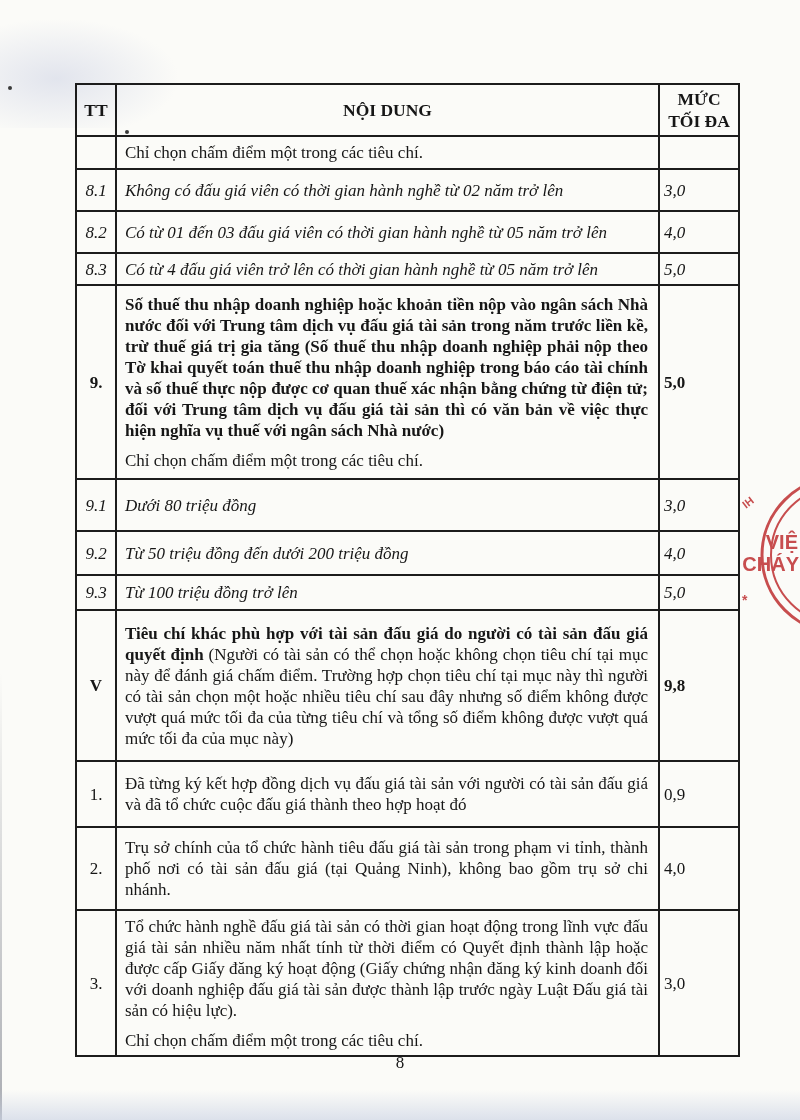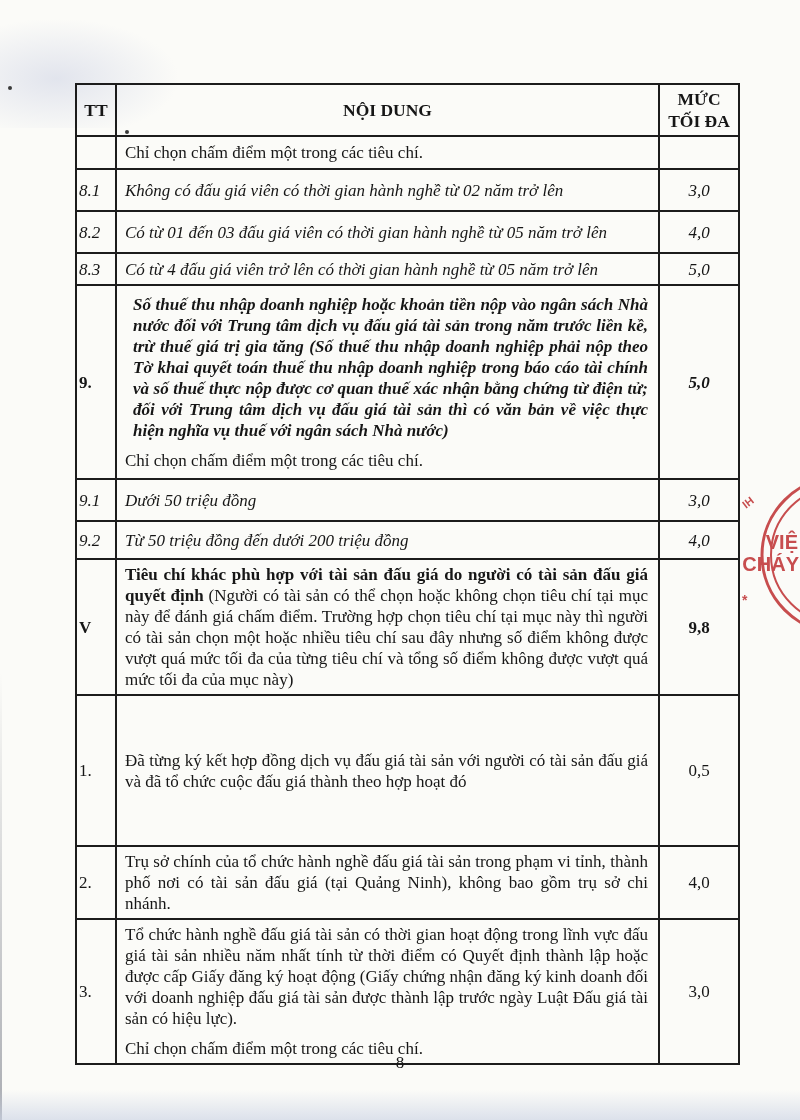--- a/index.html
+++ b/index.html
@@ -37,42 +37,42 @@
   }
   .criteria col.c-tt{width:40px;}
   .criteria col.c-content{width:543px;}
   .criteria col.c-max{width:80px;}
   .criteria th,.criteria td{
     border:2px solid #1c1c1c;vertical-align:middle;
     background:transparent;
   }
   .criteria thead tr{height:52px;}
   .criteria th{font-weight:bold;text-align:center;padding:2px 4px;font-size:17.5px;line-height:22px;}
-  td.tt{padding:2px 2px;}
+  td.tt{text-align:center;padding:2px 2px;}
   td.content{padding:4px 10px 4px 8px;text-align:justify;}
-  td.max{text-align:center;padding:2px 4px;}
+  td.max{padding:2px 4px;}
   tbody tr:nth-child(1){height:33px;}
   tbody tr:nth-child(2){height:42px;}
   tbody tr:nth-child(3){height:42px;}
   tbody tr:nth-child(4){height:32px;}
   tbody tr:nth-child(5){height:194px;}
-  tbody tr:nth-child(6){height:42px;}
-  tbody tr:nth-child(7){height:38px;}
+  tbody tr:nth-child(6){height:52px;}
+  tbody tr:nth-child(7){height:44px;}
   tbody tr:nth-child(8){height:35px;}
   tbody tr:nth-child(9){height:151px;}
   tbody tr:nth-child(10){height:66px;}
   tbody tr:nth-child(11){height:83px;}
   tbody tr:nth-child(12){height:146px;}
   .seg{display:inline;}
   .seg.block{display:block;}
   .seg.block + .seg.block{margin-top:9px;}
   .normal{font-style:normal;font-weight:normal;}
   .italic{font-style:italic;}
   .bold{font-weight:bold;}
-  .bolditalic{font-weight:bold;font-style:italic;margin-left:8px;}
+  .bolditalic{font-weight:bold;}
   .page-number{
     position:absolute;left:0;top:1053px;width:800px;text-align:center;
     font-size:17px;
   }
   
   .stamp{
     position:absolute;right:0;top:473px;width:62px;height:164px;
     pointer-events:none;opacity:.9;
   }
   .stamp svg{display:block;}
@@ -131,47 +131,54 @@
     <td class="tt bold">9.</td>
     <td class="content">
             <span class="seg bolditalic block">Số thuế thu nhập doanh nghiệp hoặc khoản tiền nộp vào ngân sách Nhà nước đối với Trung tâm dịch vụ đấu giá tài sản trong năm trước liền kề, trừ thuế giá trị gia tăng (Số thuế thu nhập doanh nghiệp phải nộp theo Tờ khai quyết toán thuế thu nhập doanh nghiệp trong báo cáo tài chính và số thuế thực nộp được cơ quan thuế xác nhận bằng chứng từ điện tử; đối với Trung tâm dịch vụ đấu giá tài sản thì có văn bản về việc thực hiện nghĩa vụ thuế với ngân sách Nhà nước)</span>
             <span class="seg normal block">Chỉ chọn chấm điểm một trong các tiêu chí.</span>
           </td>
     <td class="max bolditalic">5,0</td>
   </tr>
         <tr>
     <td class="tt italic">9.1</td>
     <td class="content">
-            <span class="seg italic block">Dưới 50 triệu đồng</span>
+            <span class="seg italic block">Dưới 80 triệu đồng</span>
           </td>
     <td class="max italic">3,0</td>
   </tr>
         <tr>
     <td class="tt italic">9.2</td>
     <td class="content">
             <span class="seg italic block">Từ 50 triệu đồng đến dưới 200 triệu đồng</span>
           </td>
     <td class="max italic">4,0</td>
+  </tr>
+        <tr>
+    <td class="tt italic">9.3</td>
+    <td class="content">
+            <span class="seg italic block">Từ 100 triệu đồng trở lên</span>
+          </td>
+    <td class="max italic">5,0</td>
   </tr>
         <tr>
     <td class="tt bold">V</td>
     <td class="content"><span class="seg bold">Tiêu chí khác phù hợp với tài sản đấu giá do người có tài sản đấu giá quyết định </span><span class="seg normal">(Người có tài sản có thể chọn hoặc không chọn tiêu chí tại mục này để đánh giá chấm điểm. Trường hợp chọn tiêu chí tại mục này thì người có tài sản chọn một hoặc nhiều tiêu chí sau đây nhưng số điểm không được vượt quá mức tối đa của từng tiêu chí và tổng số điểm không được vượt quá mức tối đa của mục này)</span></td>
     <td class="max bold">9,8</td>
   </tr>
         <tr>
     <td class="tt normal">1.</td>
     <td class="content">
             <span class="seg normal block">Đã từng ký kết hợp đồng dịch vụ đấu giá tài sản với người có tài sản đấu giá và đã tổ chức cuộc đấu giá thành theo hợp hoạt đó</span>
           </td>
-    <td class="max normal">0,5</td>
+    <td class="max normal">0,9</td>
   </tr>
         <tr>
     <td class="tt normal">2.</td>
     <td class="content">
-            <span class="seg normal block">Trụ sở chính của tổ chức hành nghề đấu giá tài sản trong phạm vi tỉnh, thành phố nơi có tài sản đấu giá (tại Quảng Ninh), không bao gồm trụ sở chi nhánh.</span>
+            <span class="seg normal block">Trụ sở chính của tổ chức hành tiêu đấu giá tài sản trong phạm vi tỉnh, thành phố nơi có tài sản đấu giá (tại Quảng Ninh), không bao gồm trụ sở chi nhánh.</span>
           </td>
     <td class="max normal">4,0</td>
   </tr>
         <tr>
     <td class="tt normal">3.</td>
     <td class="content">
             <span class="seg normal block">Tổ chức hành nghề đấu giá tài sản có thời gian hoạt động trong lĩnh vực đấu giá tài sản nhiều năm nhất tính từ thời điểm có Quyết định thành lập hoặc được cấp Giấy đăng ký hoạt động (Giấy chứng nhận đăng ký kinh doanh đối với doanh nghiệp đấu giá tài sản được thành lập trước ngày Luật Đấu giá tài sản có hiệu lực).</span>
             <span class="seg normal block">Chỉ chọn chấm điểm một trong các tiêu chí.</span>
           </td>
     <td class="max normal">3,0</td>

